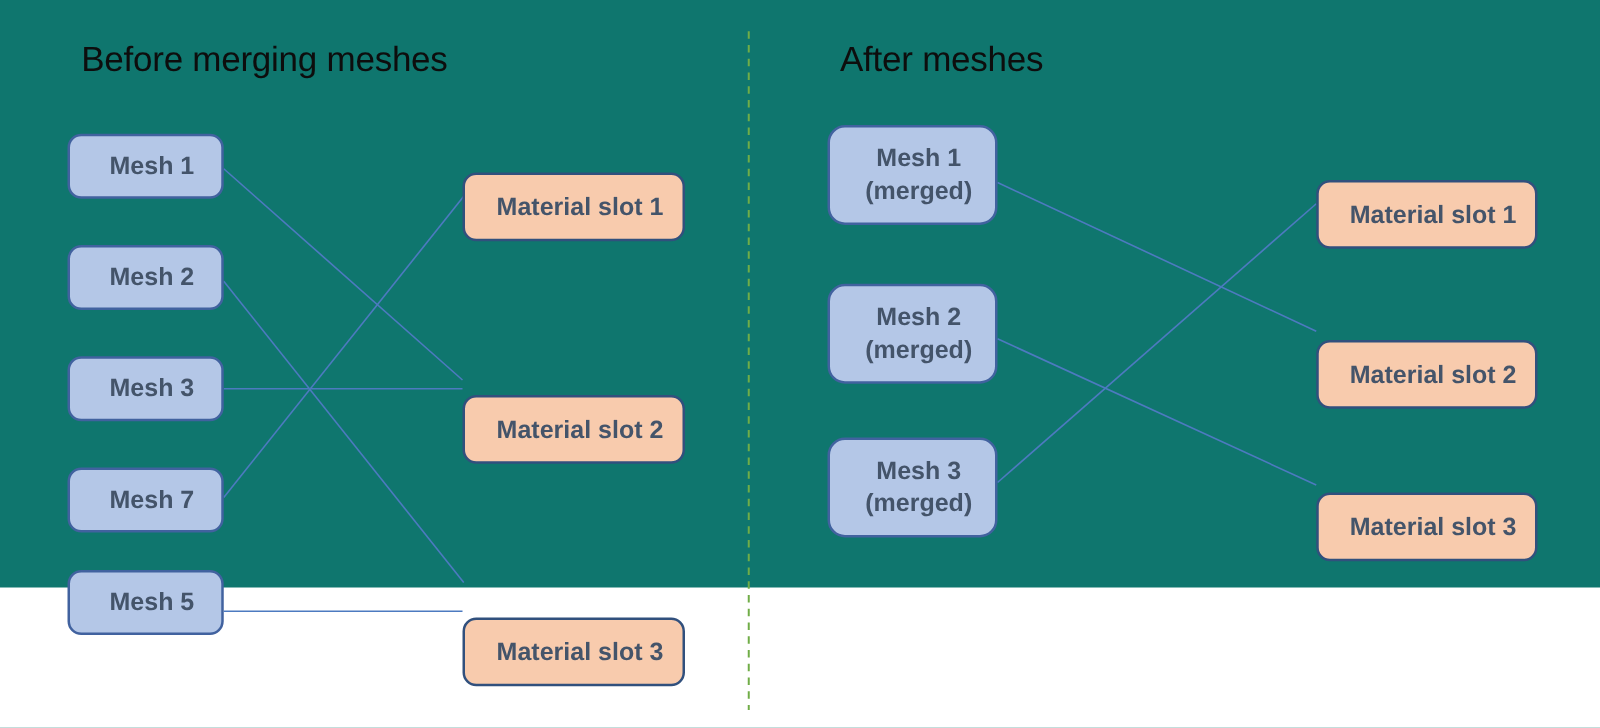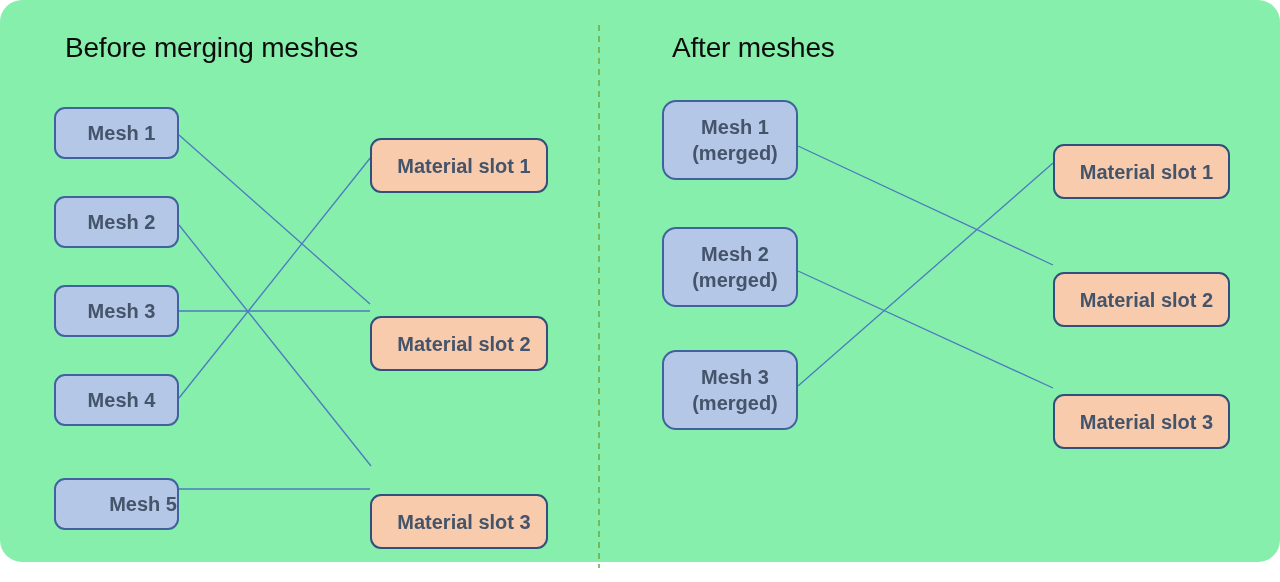--- a/index.html
+++ b/index.html
@@ -4,23 +4,22 @@
 <style>
   html, body {
     margin: 0; padding: 0;
     width: 1280px; height: 582px;
     background: #ffffff;
     font-family: "Liberation Sans", sans-serif;
     overflow: hidden;
   }
   .canvas {
     position: relative;
-    width: 1280px; height: 562px;
-    background: #86efac;
-    border-radius: 22px;
+    width: 1280px; height: 470px;
+    background: #0f766e;
   }
   svg.wires {
     position: absolute; left: 0; top: 0;
     width: 1280px; height: 582px;
     z-index: 1;
   }
   .title {
     position: absolute;
     z-index: 2;
     font-size: 28px;
@@ -77,23 +76,23 @@
 <div class="node mesh" style="left: 54px; top: 107px; width: 125px; height: 52px;">
       <div class="label-line">Mesh 1</div>
     </div>
     <div class="node mesh" style="left: 54px; top: 196px; width: 125px; height: 52px;">
       <div class="label-line">Mesh 2</div>
     </div>
     <div class="node mesh" style="left: 54px; top: 285px; width: 125px; height: 52px;">
       <div class="label-line">Mesh 3</div>
     </div>
     <div class="node mesh" style="left: 54px; top: 374px; width: 125px; height: 52px;">
-      <div class="label-line">Mesh 4</div>
+      <div class="label-line">Mesh 7</div>
     </div>
-    <div class="node mesh" style="left: 54px; top: 478px; width: 125px; height: 52px; align-items: flex-end;">
+    <div class="node mesh" style="left: 54px; top: 456px; width: 125px; height: 52px;">
       <div class="label-line">Mesh 5</div>
     </div>
     <div class="node slot" style="left: 370px; top: 106px; width: 178px; height: 55px;">
       <div class="label-line">Material slot 1</div>
     </div>
     <div class="node slot" style="left: 370px; top: 284px; width: 178px; height: 55px;">
       <div class="label-line">Material slot 2</div>
     </div>
     <div class="node slot" style="left: 370px; top: 462px; width: 178px; height: 55px;">
       <div class="label-line">Material slot 3</div>

